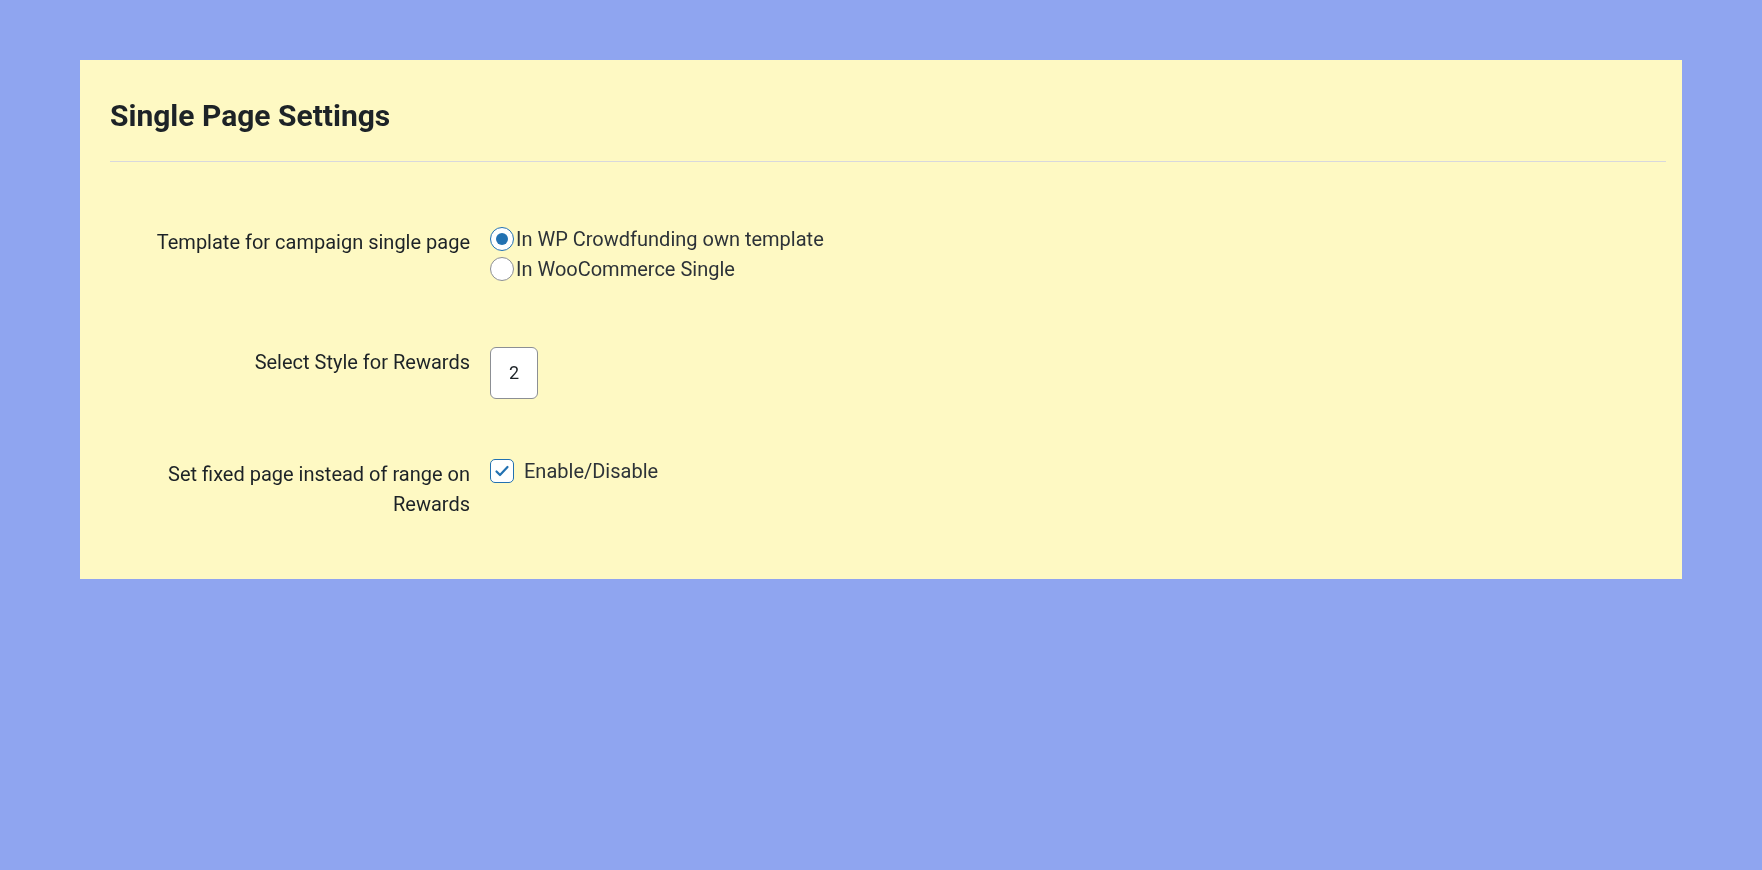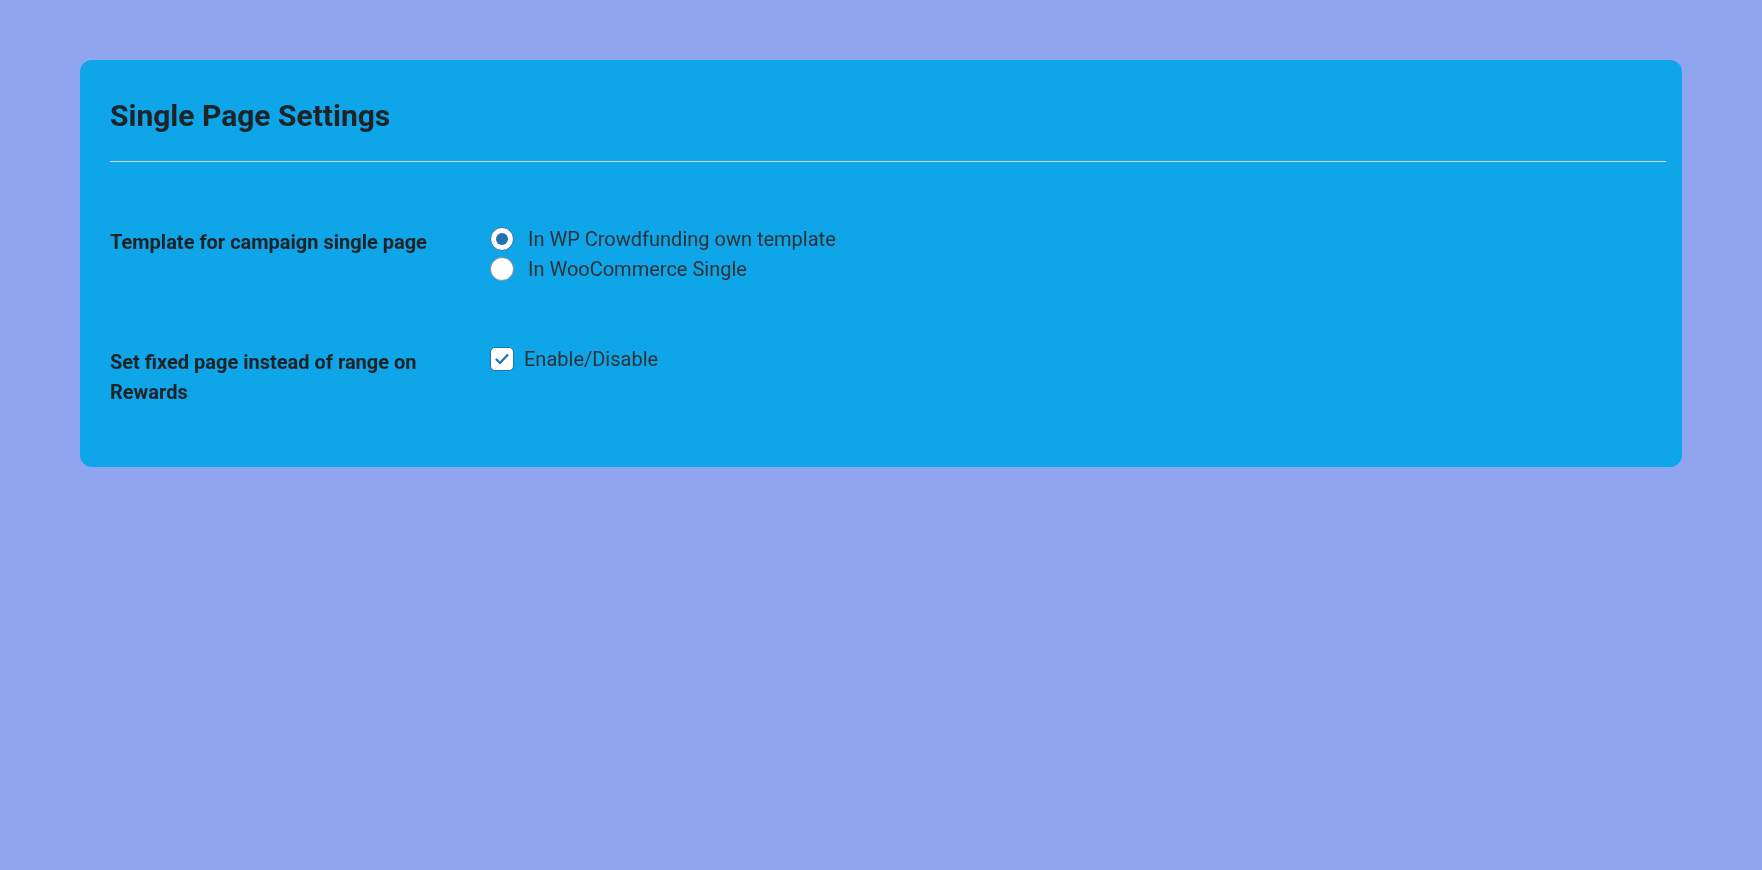--- a/index.html
+++ b/index.html
@@ -7,64 +7,64 @@
       margin: 0;
       padding: 0;
     }
     body {
       background: #8fa5f0;
       padding: 60px 80px;
       font-family: -apple-system, BlinkMacSystemFont, "Segoe UI", Roboto, Helvetica, Arial, sans-serif;
       min-height: 870px;
     }
     .panel {
-      background: #0ea5e9;
-      border-radius: 12px;
+      background: #fef9c3;
+      border-radius: 0;
       padding: 38px 16px 60px 30px;
     }
     .title {
       font-size: 30px;
       font-weight: 700;
       color: #1d2327;
       margin-bottom: 28px;
     }
     .divider {
       border: none;
       border-top: 1px solid #d8d8dc;
       margin-bottom: 65px;
     }
     .form-table {
       width: 100%;
       border-collapse: collapse;
     }
     .form-table th {
-      text-align: left;
+      text-align: right;
       vertical-align: top;
-      font-weight: 700;
+      font-weight: 400;
       font-size: 20px;
       color: #1d2327;
       width: 380px;
       padding: 0 20px 60px 0;
       line-height: 1.5;
       margin-top: 48px;
     }
     .form-table td {
       vertical-align: top;
       padding: 0 0 60px 0;
       font-size: 20px;
       color: #2d3338;
     }
     .form-table tr:last-child th,
     .form-table tr:last-child td {
       padding-bottom: 0;
     }
     .radio-row {
       display: flex;
       align-items: center;
-      gap: 14px;
+      gap: 2px;
       margin-bottom: 6px;
     }
     .radio {
       position: relative;
       width: 24px;
       height: 24px;
       border: 1.5px solid #8c8f94;
       border-radius: 50%;
       background: #fff;
       appearance: none;
@@ -144,20 +144,28 @@
             <span class="radio checked"></span>
             <label class="radio-label">In WP Crowdfunding own template</label>
           </div>
           <div class="radio-row">
             <span class="radio"></span>
             <label class="radio-label">In WooCommerce Single</label>
           </div>
         </td>
       </tr>
       <tr>
+        <th>Select Style for Rewards</th>
+        <td>
+          <div class="select-wrap">
+            <div class="select-box">2</div>
+          </div>
+        </td>
+      </tr>
+      <tr>
         <th>Set fixed page instead of range on Rewards</th>
         <td>
           <div class="checkbox-row">
             <span class="checkbox checked">
               <svg width="16" height="16" viewBox="0 0 16 16" fill="none">
                 <path d="M2.5 8.5L6 12L13.5 4" stroke="#2271b1" stroke-width="2.2" stroke-linecap="round" stroke-linejoin="round"></path>
               </svg>
             </span>
             <label class="checkbox-label">Enable/Disable</label>
           </div>

